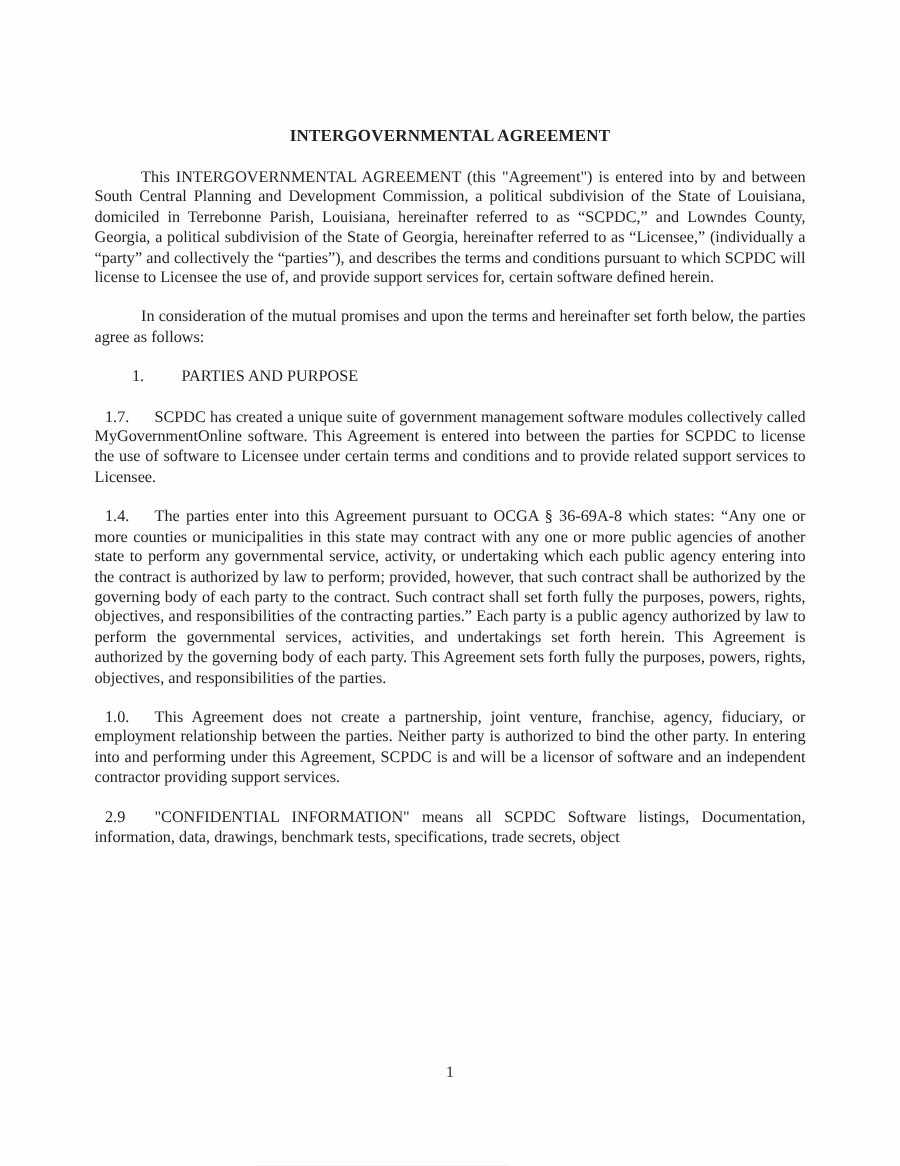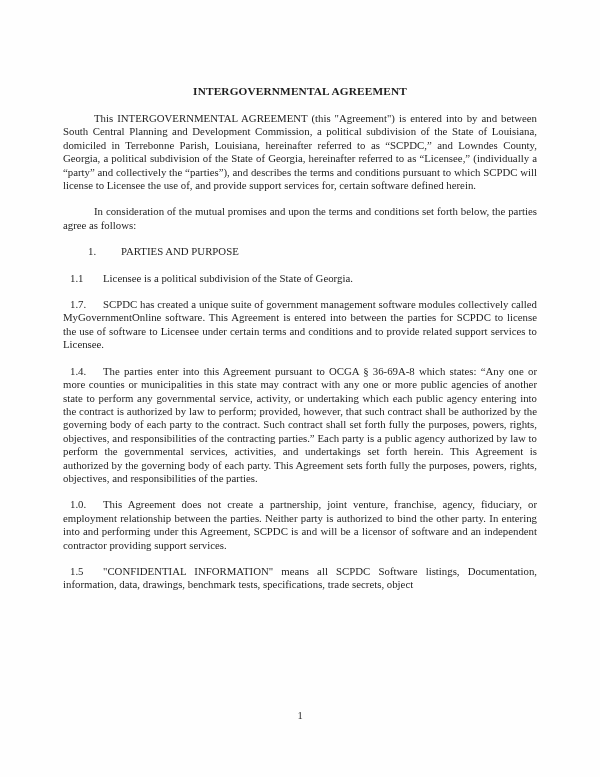--- a/index.html
+++ b/index.html
@@ -59,43 +59,40 @@
 <body>
 
 <div class="page">
 
   <h1 class="title">
     <span class="title-line">INTERGOVERNMENTAL AGREEMENT</span>
   </h1>
 
   <p class="body indent first">This INTERGOVERNMENTAL AGREEMENT (this "Agreement") is entered into by and between South Central Planning and Development Commission, a political subdivision of the State of Louisiana, domiciled in Terrebonne Parish, Louisiana, hereinafter referred to as “SCPDC,” and Lowndes County, Georgia, a political subdivision of the State of Georgia, hereinafter referred to as “Licensee,” (individually a “party” and collectively the “parties”), and describes the terms and conditions pursuant to which SCPDC will license to Licensee the use of, and provide support services for, certain software defined herein.</p>
 
-  <p class="body indent">In consideration of the mutual promises and upon the terms and conditions set forth below, the parties agree as follows:</p>
+  <p class="body indent">In consideration of the mutual promises and upon the terms and hereinafter set forth below, the parties agree as follows:</p>
 
   <p class="body heading">
     <span class="num">1.</span><span>PARTIES AND PURPOSE</span>
   </p>
 
-  <p class="body item">
-    <span class="num">1.1</span><span>Licensee is a political subdivision of the State of Georgia.</span>
-  </p>
 
 
   <p class="body item">
     <span class="num">1.7.</span><span>SCPDC has created a unique suite of government management software modules collectively called MyGovernmentOnline software. This Agreement is entered into between the parties for SCPDC to license the use of software to Licensee under certain terms and conditions and to provide related support services to Licensee.</span>
   </p>
 
   <p class="body item">
     <span class="num">1.4.</span><span>The parties enter into this Agreement pursuant to OCGA § 36-69A-8 which states: “Any one or more counties or municipalities in this state may contract with any one or more public agencies of another state to perform any governmental service, activity, or undertaking which each public agency entering into the contract is authorized by law to perform; provided, however, that such contract shall be authorized by the governing body of each party to the contract. Such contract shall set forth fully the purposes, powers, rights, objectives, and responsibilities of the contracting parties.” Each party is a public agency authorized by law to perform the governmental services, activities, and undertakings set forth herein. This Agreement is authorized by the governing body of each party. This Agreement sets forth fully the purposes, powers, rights, objectives, and responsibilities of the parties.</span>
   </p>
 
   <p class="body item">
     <span class="num">1.0.</span><span>This Agreement does not create a partnership, joint venture, franchise, agency, fiduciary, or employment relationship between the parties. Neither party is authorized to bind the other party. In entering into and performing under this Agreement, SCPDC is and will be a licensor of software and an independent contractor providing support services.</span>
   </p>
 
 
   <p class="body item">
-    <span class="num">1.5</span><span>"CONFIDENTIAL INFORMATION" means all SCPDC Software listings, Documentation, information, data, drawings, benchmark tests, specifications, trade secrets, object</span>
+    <span class="num">2.9</span><span>"CONFIDENTIAL INFORMATION" means all SCPDC Software listings, Documentation, information, data, drawings, benchmark tests, specifications, trade secrets, object</span>
   </p>
 
   <div class="footer-pagenum">1</div>
 
 </div>
 
 </body></html>

